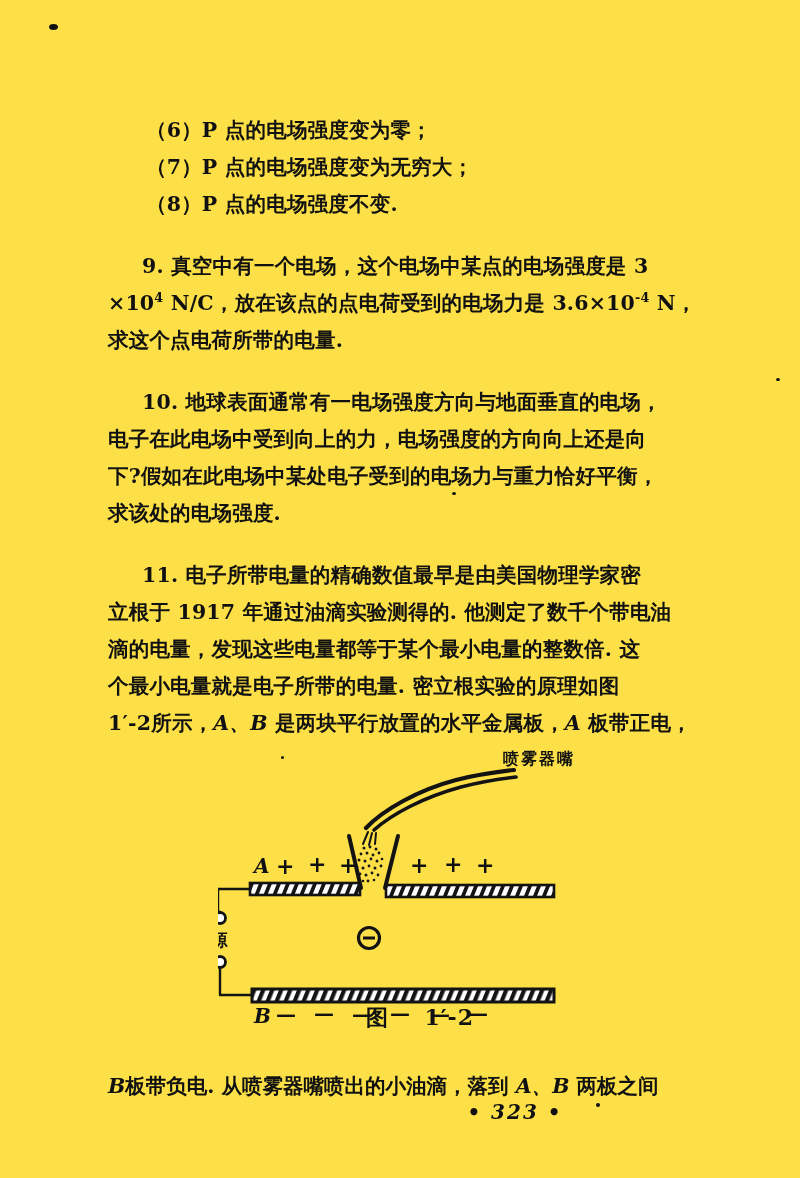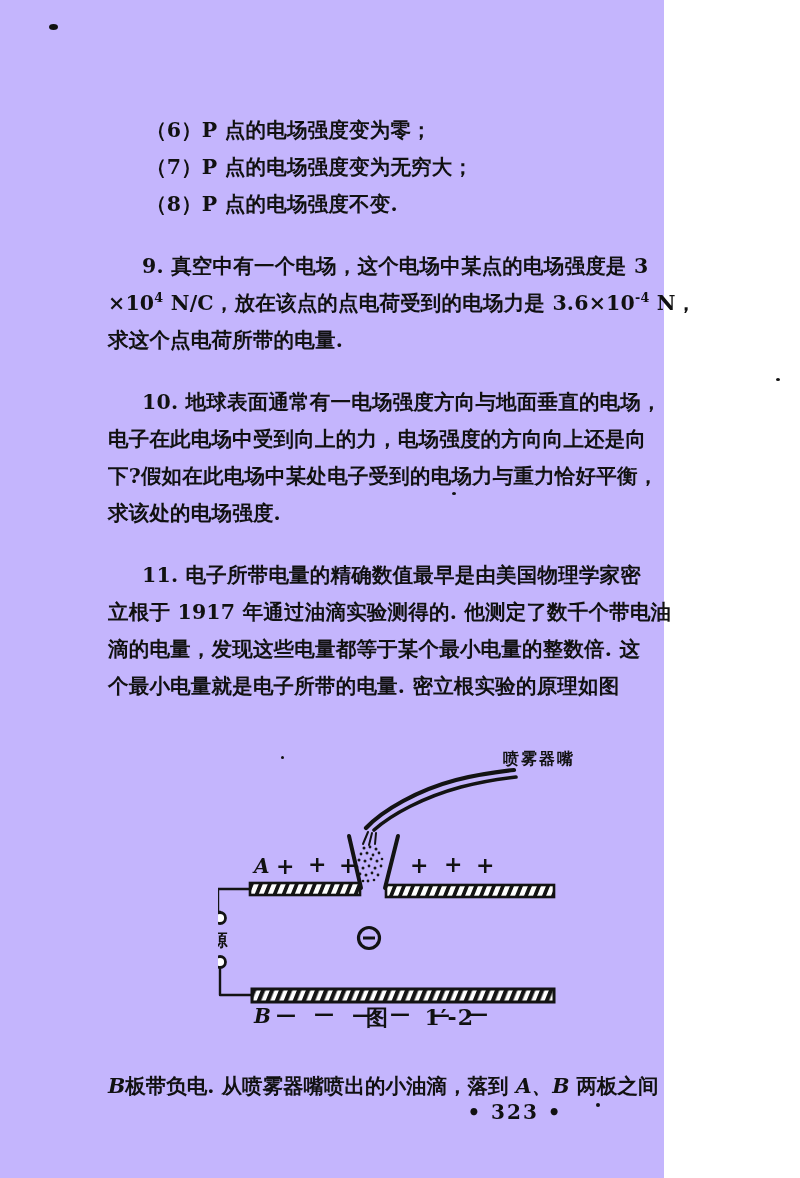--- a/index.html
+++ b/index.html
@@ -12,23 +12,23 @@
     height: 1178px;
     position: relative;
     overflow: hidden;
     font-family: "DejaVu Serif", "Liberation Serif", serif;
     color: #1a1a1a;
   }
 
   .page {
     position: absolute;
     left: 0; top: 0;
-    width: 664px;
+    width: 800px;
     height: 1178px;
-    background: #c4b5fd;
+    background: #fde047;
   }
 
   
   .speck {
     position: absolute;
     background: #111;
     border-radius: 50%;
   }
 
   
@@ -113,20 +113,21 @@
   
   .folio {
     position: absolute;
     left: 0;
     top: 1100px;
     width: 800px;
     text-align: center;
     padding-left: 230px;
     box-sizing: border-box;
     font-size: 20px;
+    font-style: italic;
     font-weight: 700;
     color: #111;
     letter-spacing: 2px;
   }
 </style>
 </head>
 <body>
 
 <div class="page">
 
@@ -181,20 +182,23 @@
       <span>11. 电子所带电量的精确数值最早是由美国物理学家密</span>
     </div>
     <div class="line">
       <span>立根于 </span><span class="num">1917</span><span> 年通过油滴实验测得的. 他测定了数千个带电油</span>
     </div>
     <div class="line">
       <span>滴的电量，发现这些电量都等于某个最小电量的整数倍. 这</span>
     </div>
     <div class="line">
       <span>个最小电量就是电子所带的电量. 密立根实验的原理如图</span>
+    </div>
+    <div class="line">
+      <span class="num">1′-2</span><span>所示，</span><span class="lat">A、B</span><span> 是两块平行放置的水平金属板，</span><span class="lat">A</span><span> 板带正电，</span>
     </div>
 
   </div>
 
   <div class="figure">
     <svg width="404" height="300" viewBox="0 0 404 300" xmlns="http://www.w3.org/2000/svg">
       <defs>
         <pattern id="hatchA" width="9" height="12" patternUnits="userSpaceOnUse" patternTransform="skewX(-22)">
           <rect width="9" height="12" fill="#fdfdfd"></rect>
           <rect x="0" y="0" width="4" height="12" fill="#151515"></rect>

